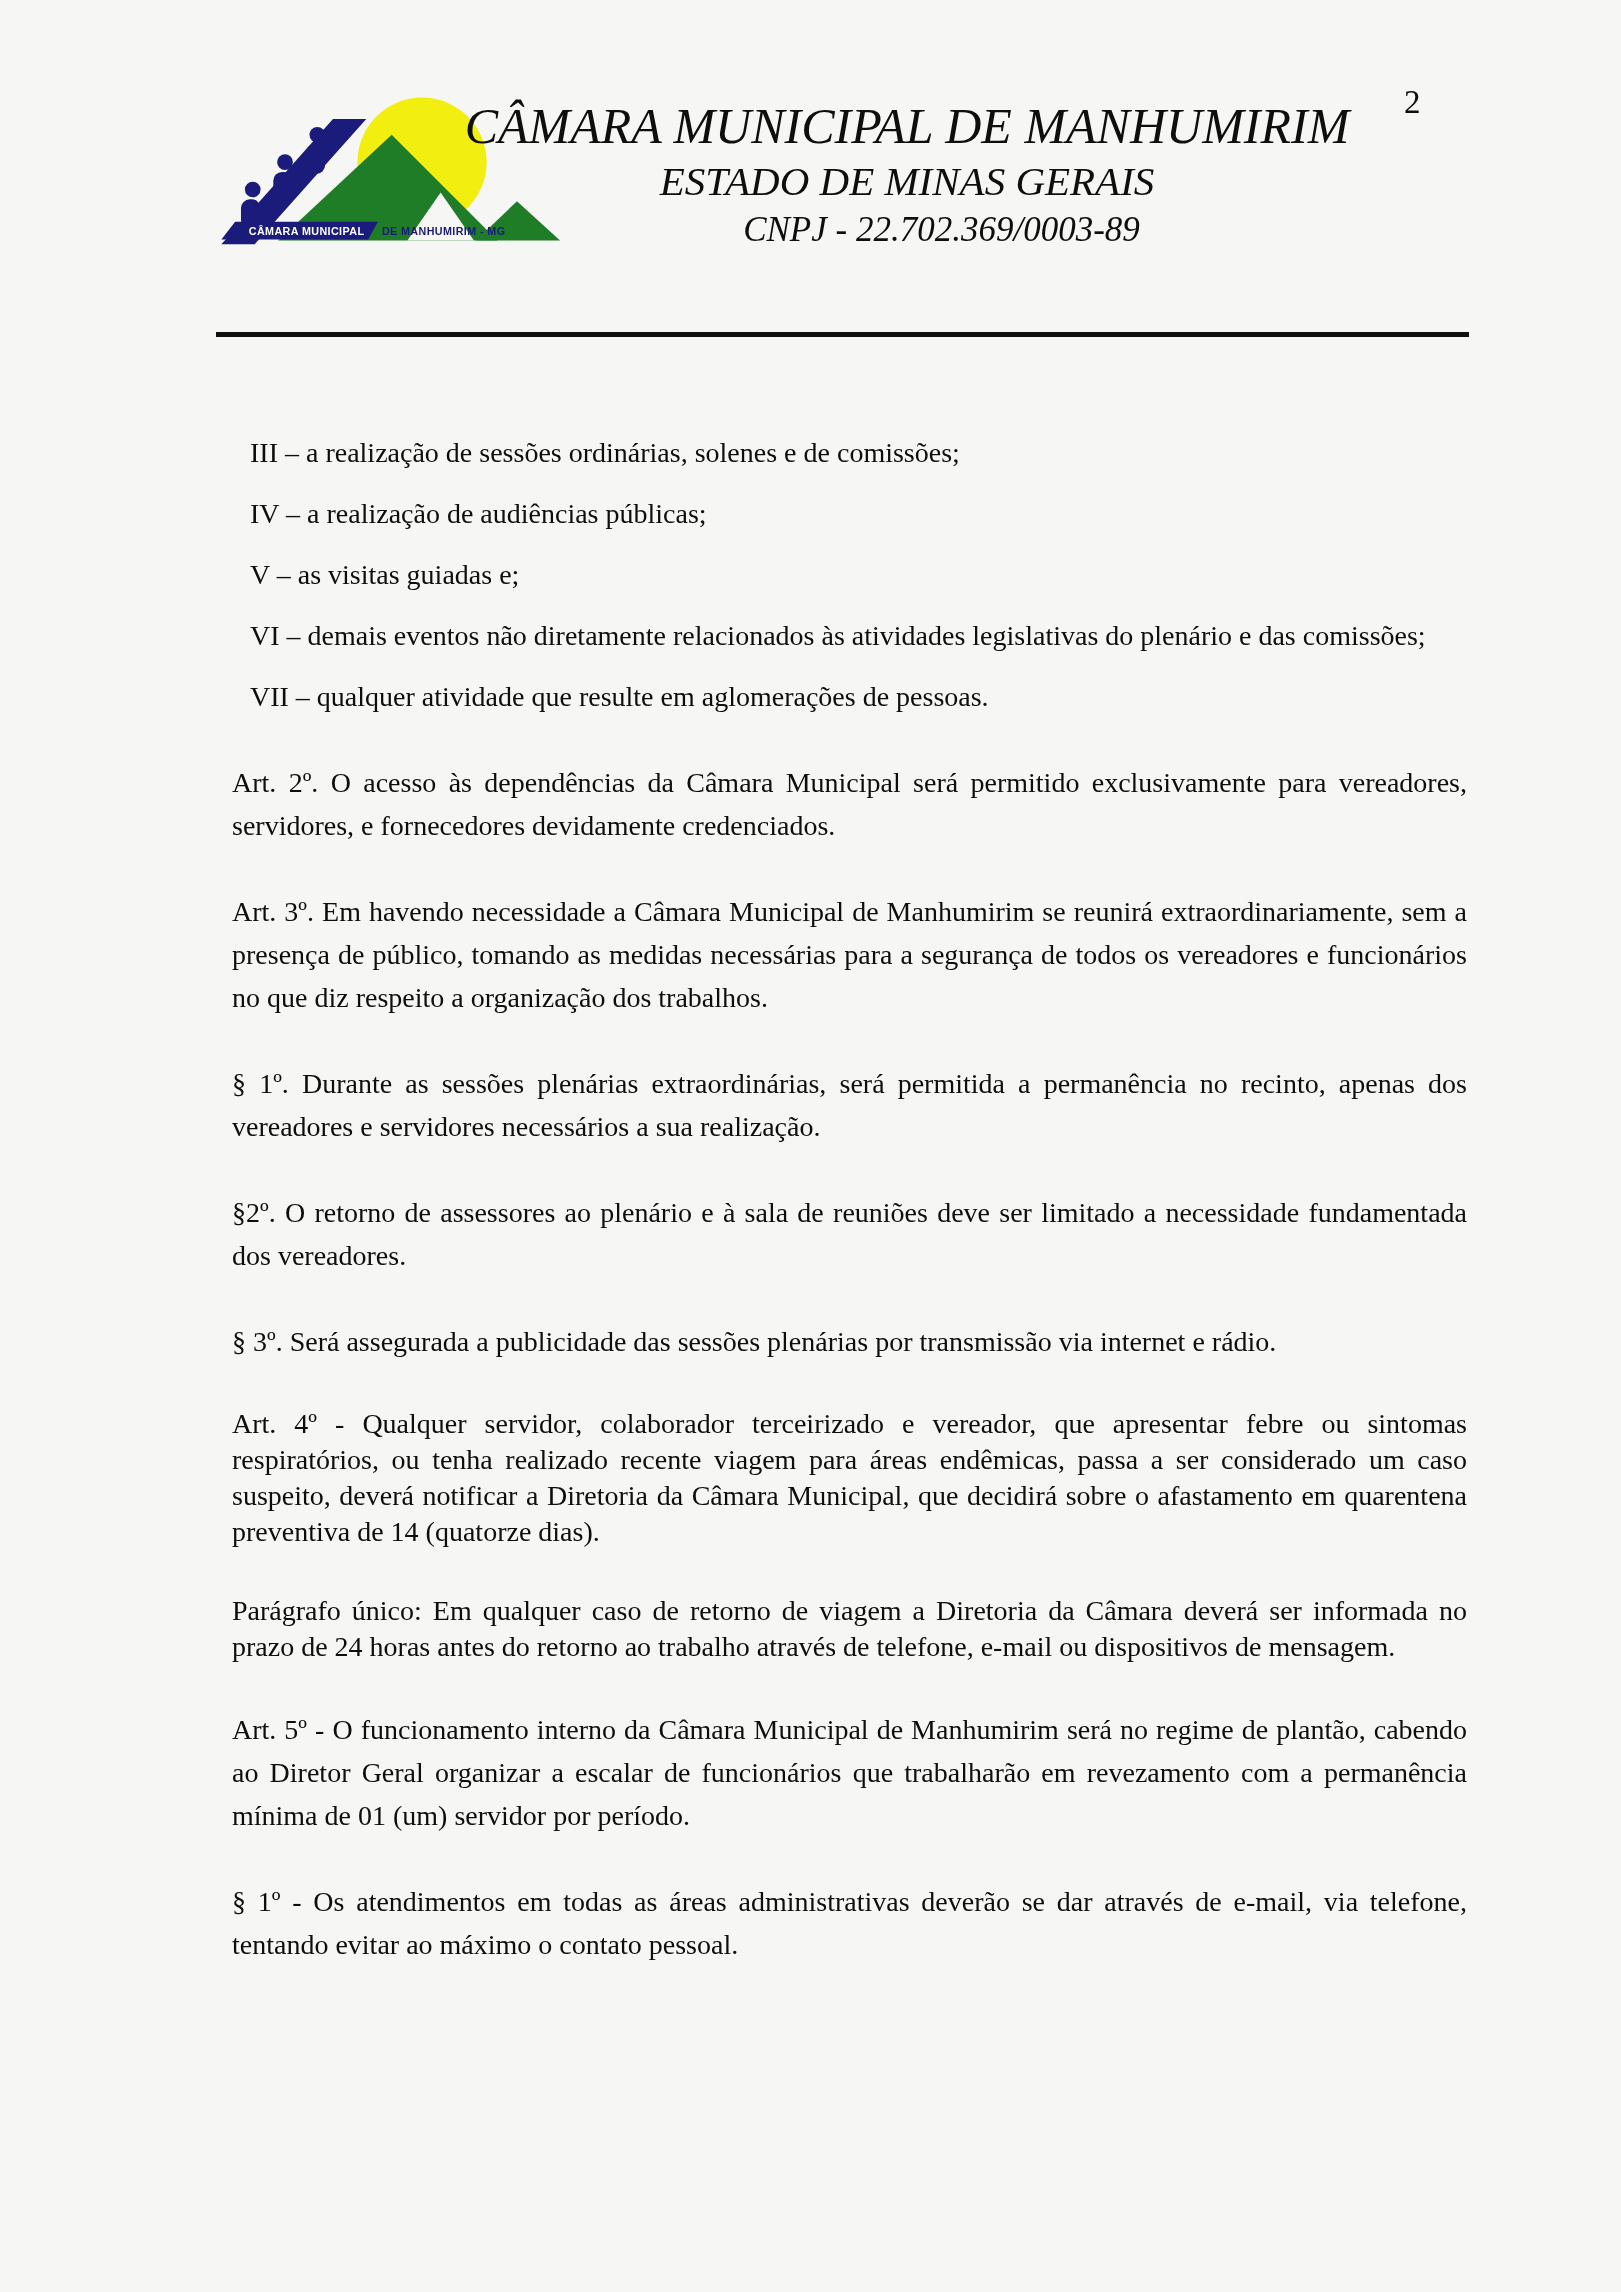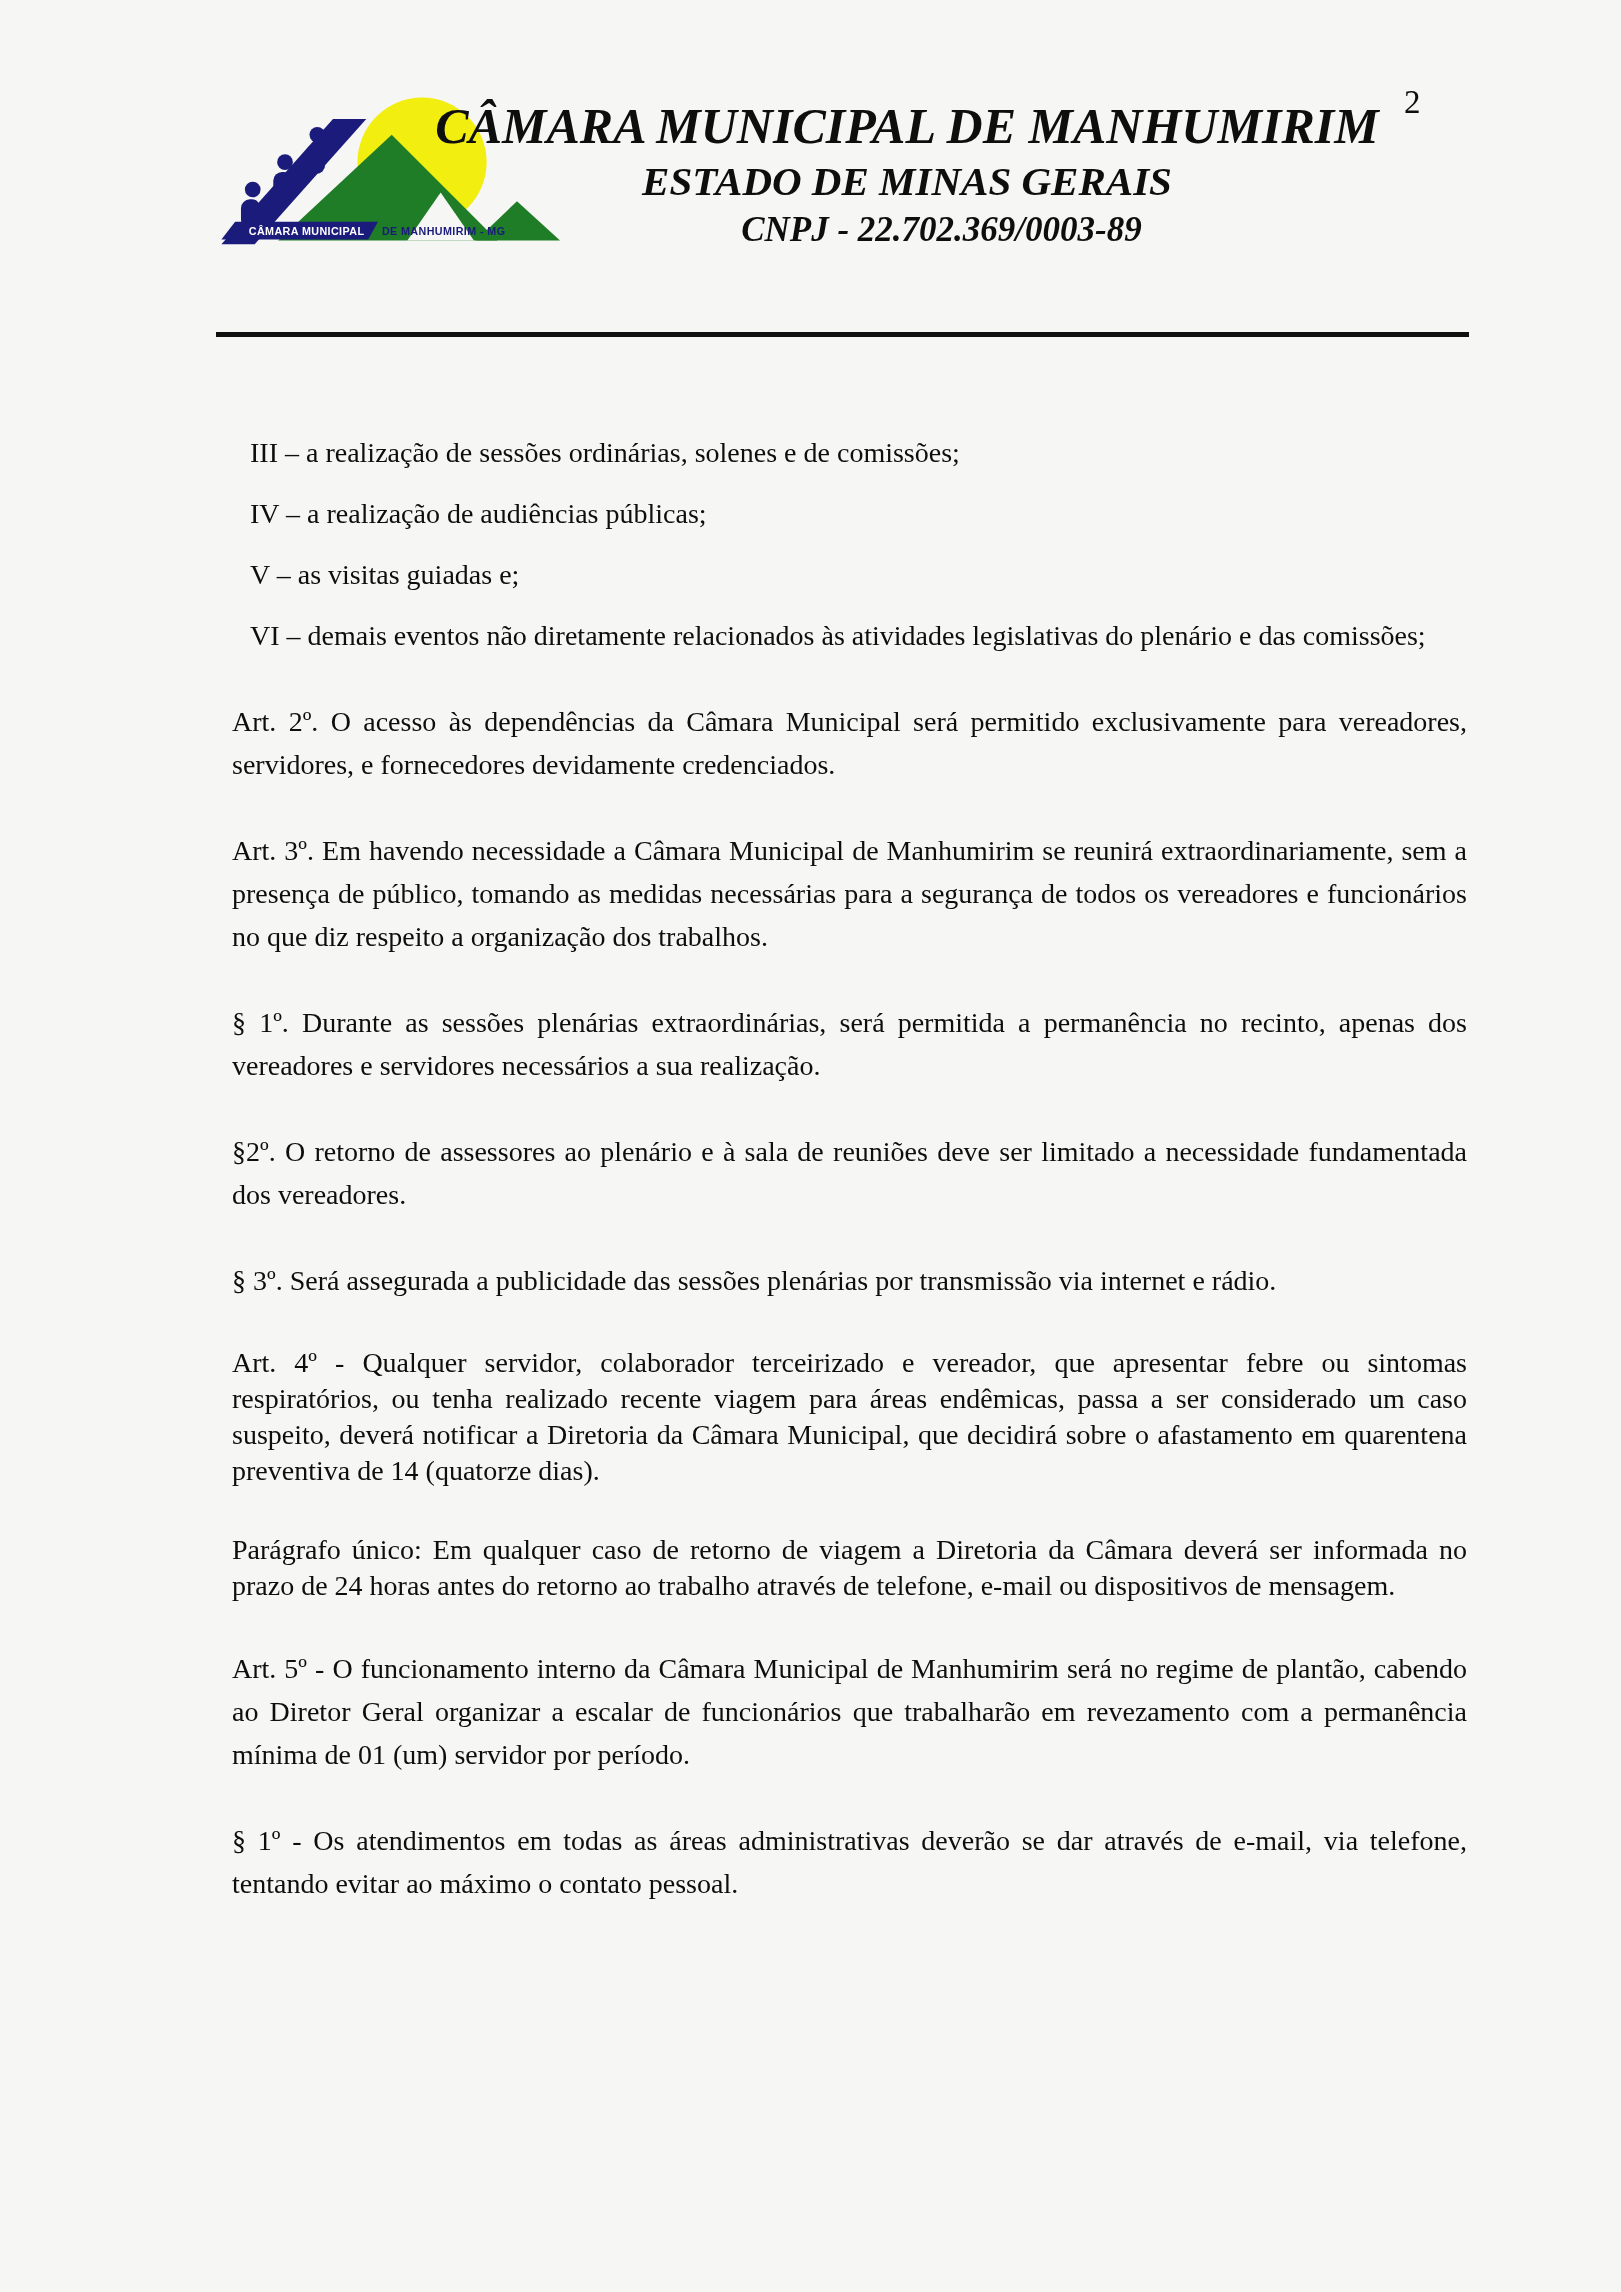--- a/index.html
+++ b/index.html
@@ -23,21 +23,21 @@
     width: 410px;
     height: 184px;
   }
   .header-text {
     position: absolute;
     left: 412px;
     top: 98px;
     width: 990px;
     text-align: center;
     font-style: italic;
-    font-weight: bold;
+    font-weight: normal;
     line-height: 1.12;
   }
   .doc-title   { font-size: 50px; white-space: nowrap; letter-spacing: 0px; }
   .doc-subtitle{ font-size: 41px; margin-top: 4.9px; }
   .doc-cnpj    { font-size: 35px; margin-top: 4.9px; margin-left: 69px; }
   .page-number {
     position: absolute;
     left: 1404px;
     top: 84px;
     font-size: 33px;
@@ -115,20 +115,21 @@
     <div class="page-number">2</div>
 
     <div class="header-rule"></div>
   </div>
 
   <div class="body-text">
       <p class="para list-item">III – a realização de sessões ordinárias, solenes e de comissões;</p>
       <p class="para list-item">IV – a realização de audiências públicas;</p>
       <p class="para list-item">V – as visitas guiadas e;</p>
       <p class="para list-item">VI – demais eventos não diretamente relacionados às atividades legislativas do plenário e das comissões;</p>
+      <p class="para list-item">VII – qualquer atividade que resulte em aglomerações de pessoas.</p>
       <p class="para article"><strong>Art. 2º.</strong> O acesso às dependências da Câmara Municipal será permitido exclusivamente para vereadores, servidores, e fornecedores devidamente credenciados.</p>
       <p class="para article"><strong>Art. 3º.</strong> Em havendo necessidade a Câmara Municipal de Manhumirim se reunirá extraordinariamente, sem a presença de público, tomando as medidas necessárias para a segurança de todos os vereadores e funcionários no que diz respeito a organização dos trabalhos.</p>
       <p class="para paragraph">§ 1º. Durante as sessões plenárias extraordinárias, será permitida a permanência no recinto, apenas dos vereadores e servidores necessários a sua realização.</p>
       <p class="para paragraph">§2º. O retorno de assessores ao plenário e à sala de reuniões deve ser limitado a necessidade fundamentada dos vereadores.</p>
       <p class="para paragraph">§ 3º. Será assegurada a publicidade das sessões plenárias por transmissão via internet e rádio.</p>
       <p class="para article-tight"><strong>Art. 4º</strong> - Qualquer servidor, colaborador terceirizado e vereador, que apresentar febre ou sintomas respiratórios, ou tenha realizado recente viagem para áreas endêmicas, passa a ser considerado um caso suspeito, deverá notificar a Diretoria da Câmara Municipal, que decidirá sobre o afastamento em quarentena preventiva de 14 (quatorze dias).</p>
       <p class="para paragraph-tight"><strong>Parágrafo único:</strong> Em qualquer caso de retorno de viagem a Diretoria da Câmara deverá ser informada no prazo de 24 horas antes do retorno ao trabalho através de telefone, e-mail ou dispositivos de mensagem.</p>
       <p class="para article"><strong>Art. 5º</strong> - O funcionamento interno da Câmara Municipal de Manhumirim será no regime de plantão, cabendo ao Diretor Geral organizar a escalar de funcionários que trabalharão em revezamento com a permanência mínima de 01 (um) servidor por período.</p>
       <p class="para paragraph">§ 1º - Os atendimentos em todas as áreas administrativas deverão se dar através de e-mail, via telefone, tentando evitar ao máximo o contato pessoal.</p>
     </div>

